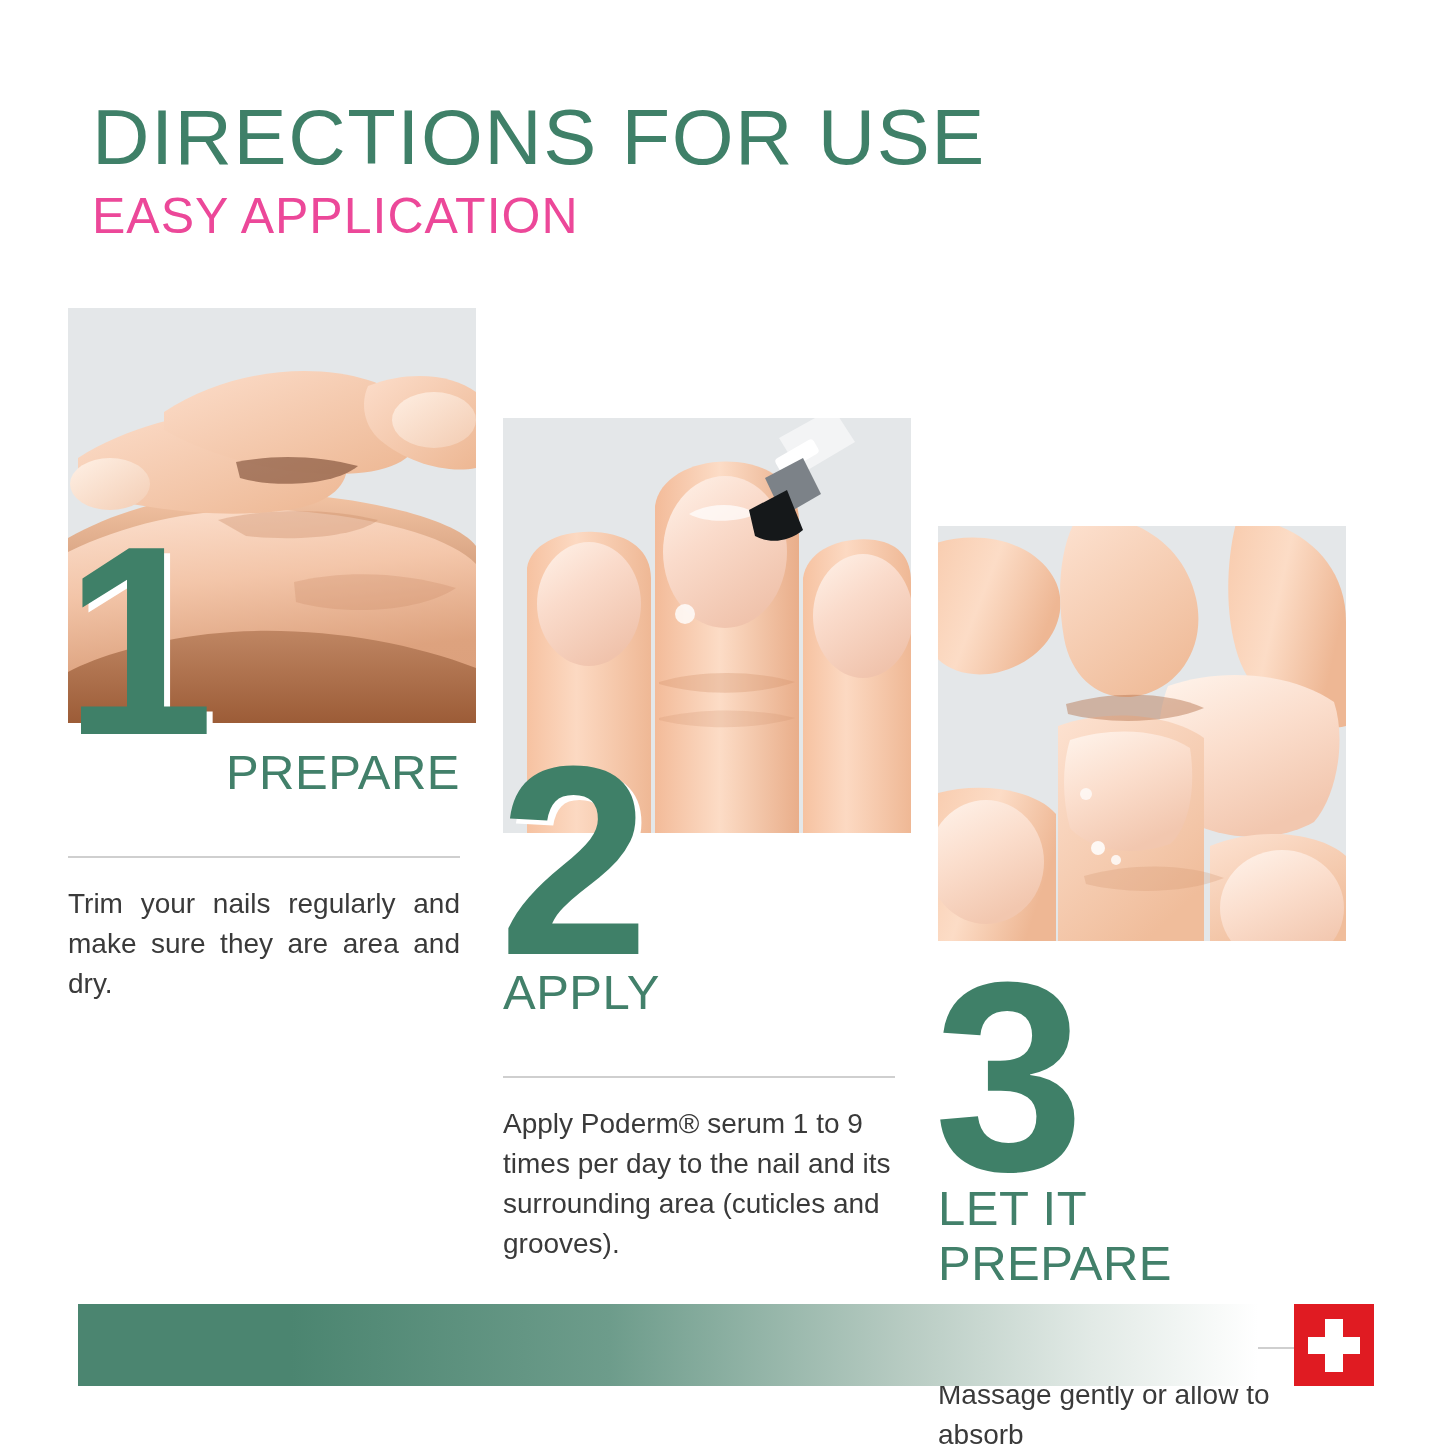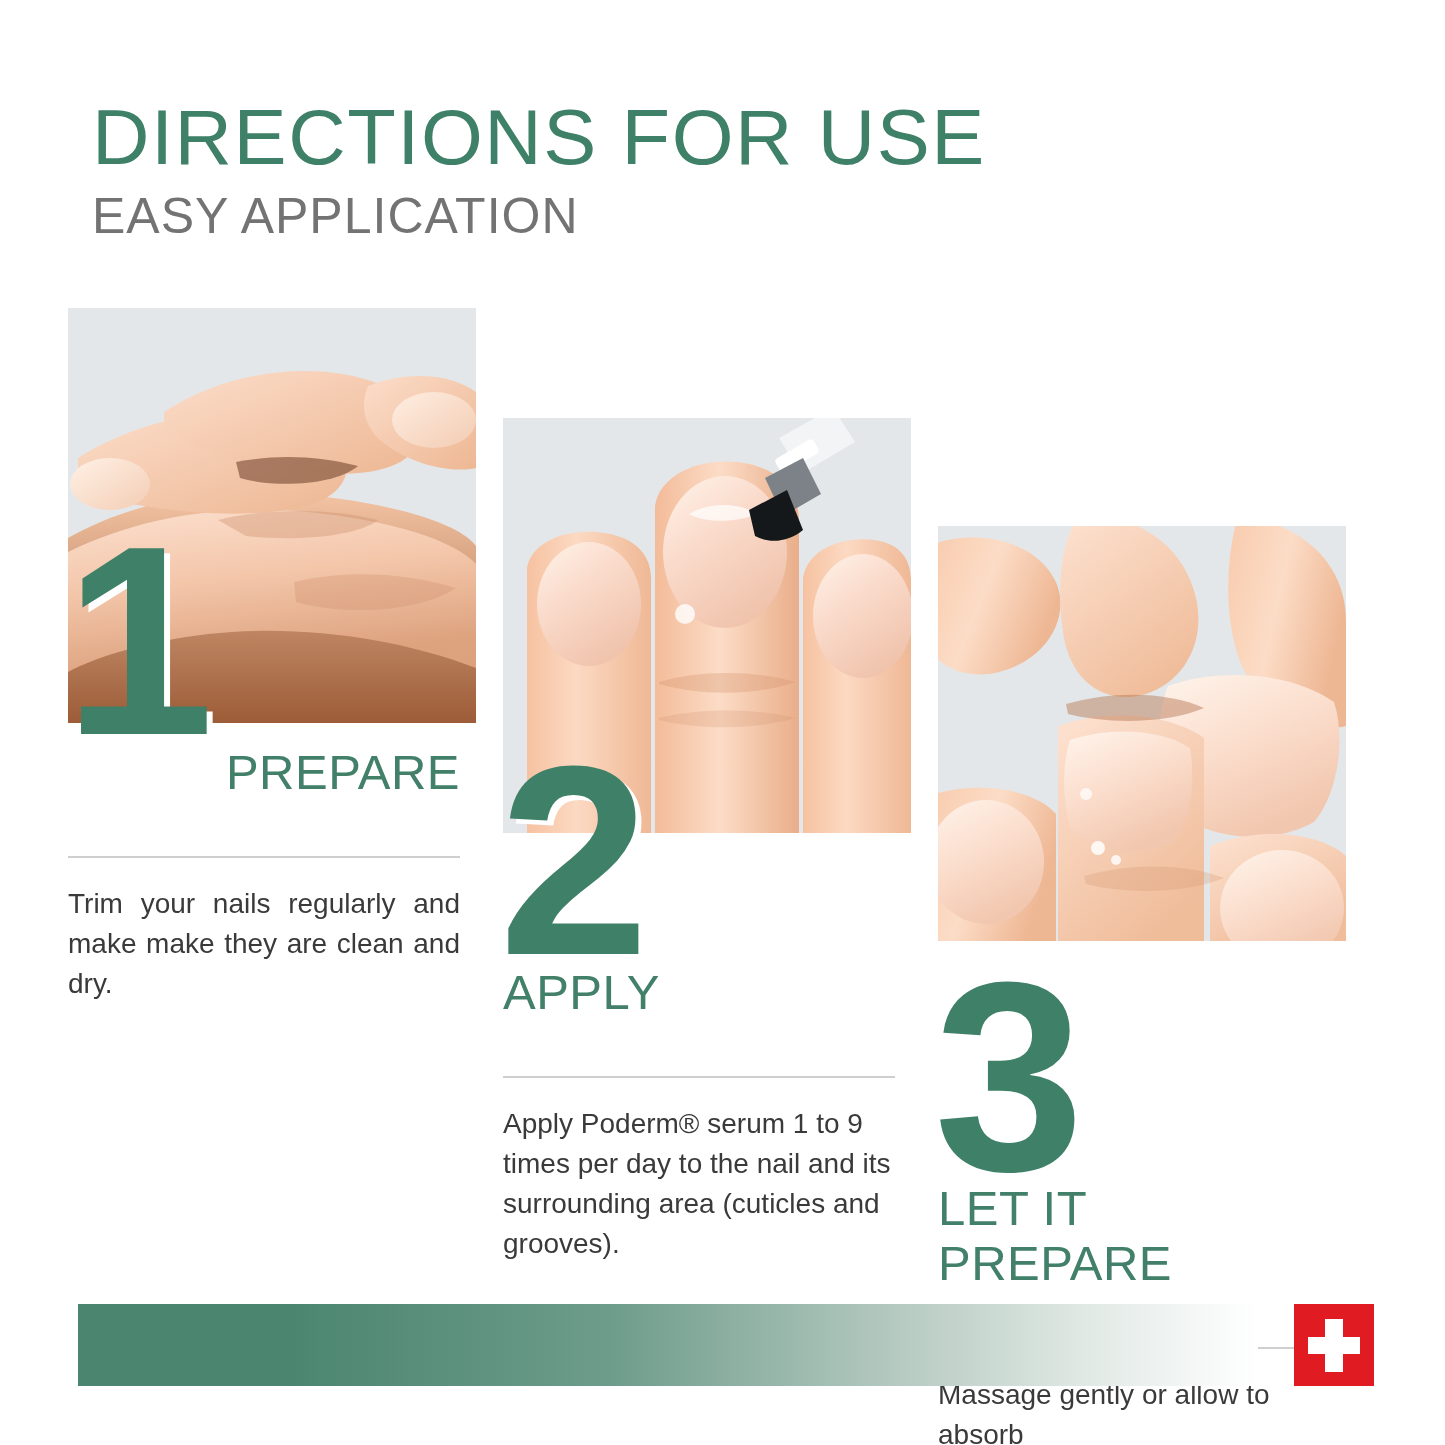--- a/index.html
+++ b/index.html
@@ -23,21 +23,21 @@
     white-space:nowrap;
     transform:scaleX(1.02);
     transform-origin:left center;
   }
   #subtitle {
     font-family:"Liberation Sans Narrow","Liberation Sans",sans-serif;
     font-size:50px;
     line-height:56px;
     letter-spacing:1px;
     font-weight:400;
-    color:#737373;
+    color:#ec4899;
     margin-top:10px;
     white-space:nowrap;
   }
 
   
   .step { position:absolute; width:392px; }
   #step-1 { left:68px;  top:308px; }
   #step-2 { left:503px; top:308px; }
   #step-3 { left:938px; top:308px; }
 
@@ -167,21 +167,21 @@
         <path d="M300 78 C340 62 384 66 408 84 L408 160 C378 166 338 154 312 132 C296 118 292 96 300 78 Z" fill="url(#sk2)"></path>
         <ellipse cx="366" cy="112" rx="42" ry="28" fill="url(#nl1)" opacity="0.9"></ellipse>
 
         <path d="M168 154 C210 146 250 148 290 158 C266 178 206 180 172 170 Z" fill="#6b3d26" opacity="0.55"></path>
       </svg>
     </div>
     <div class="numeral">1</div>
   </div>
   <div class="step-head">PREPARE</div>
   <div class="divider"></div>
-  <div class="step-body">Trim your nails regularly and make make they are clean and dry.</div>
+  <div class="step-body">Trim your nails regularly and make sure they are area and dry.</div>
 </div>
 
 <div class="step" id="step-2">
   <div class="photo-wrap">
     <div class="photo">
       <svg width="408" height="415" viewBox="0 0 408 415">
         <defs>
           <linearGradient id="f2a" x1="0" y1="0" x2="1" y2="0">
             <stop offset="0" stop-color="#f6c2a1"></stop>
               <stop offset="0.4" stop-color="#fcd9c2"></stop>

